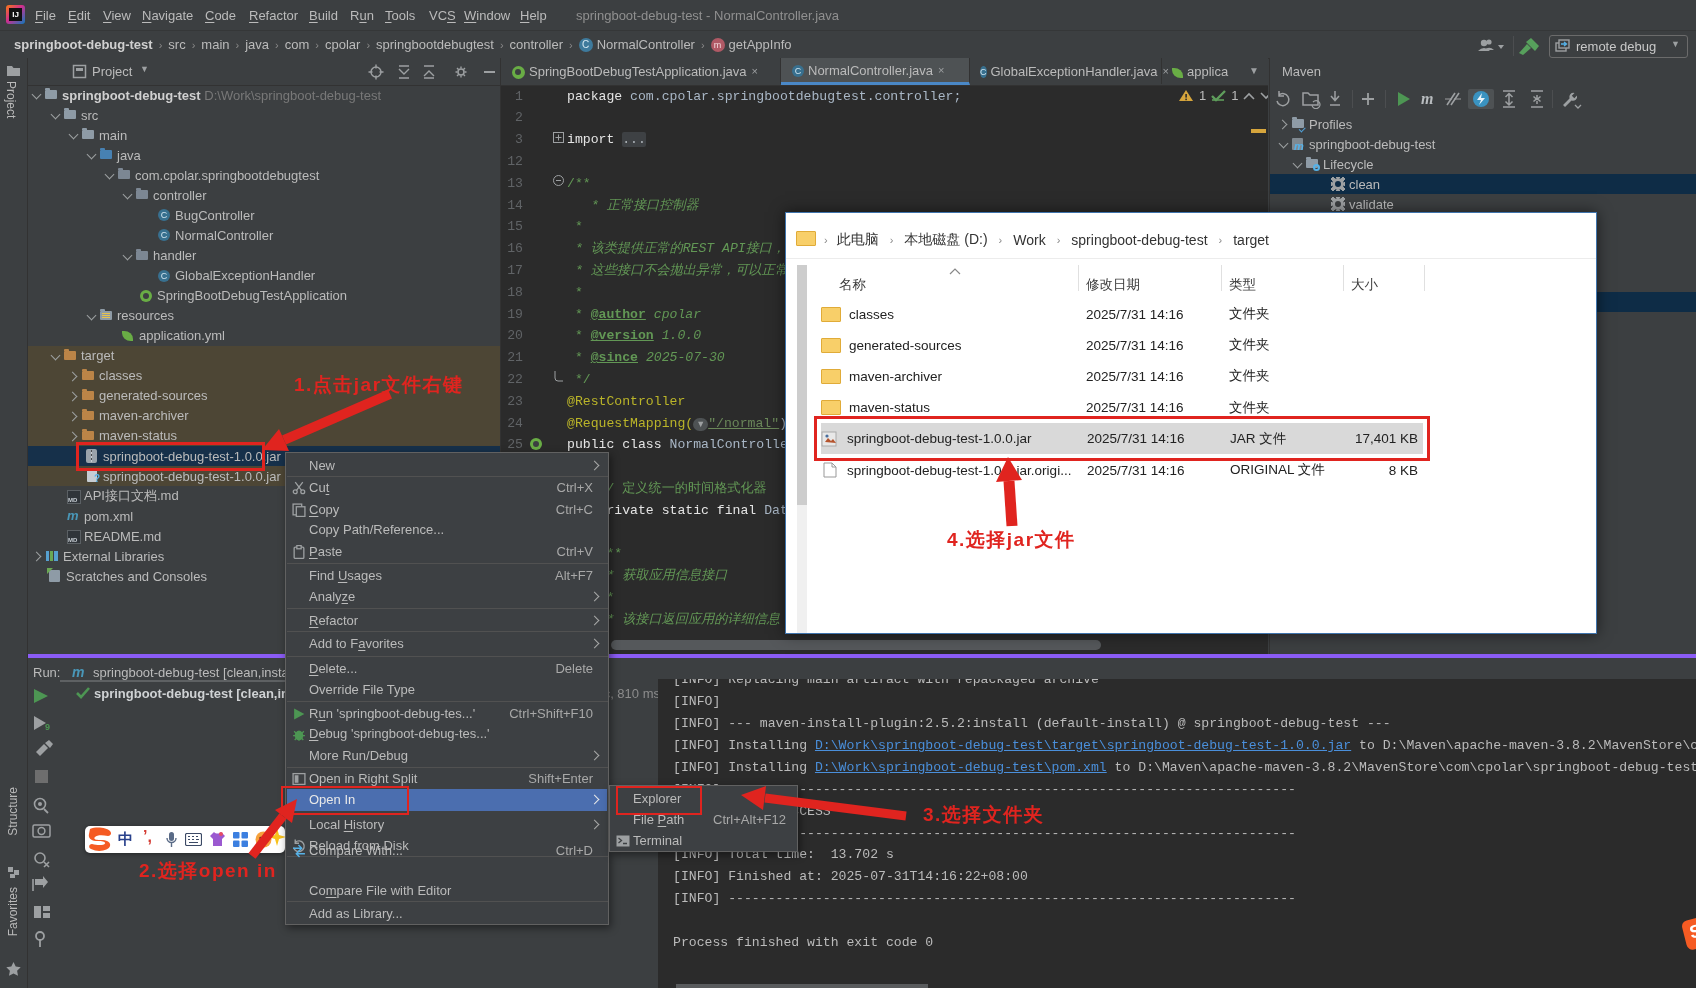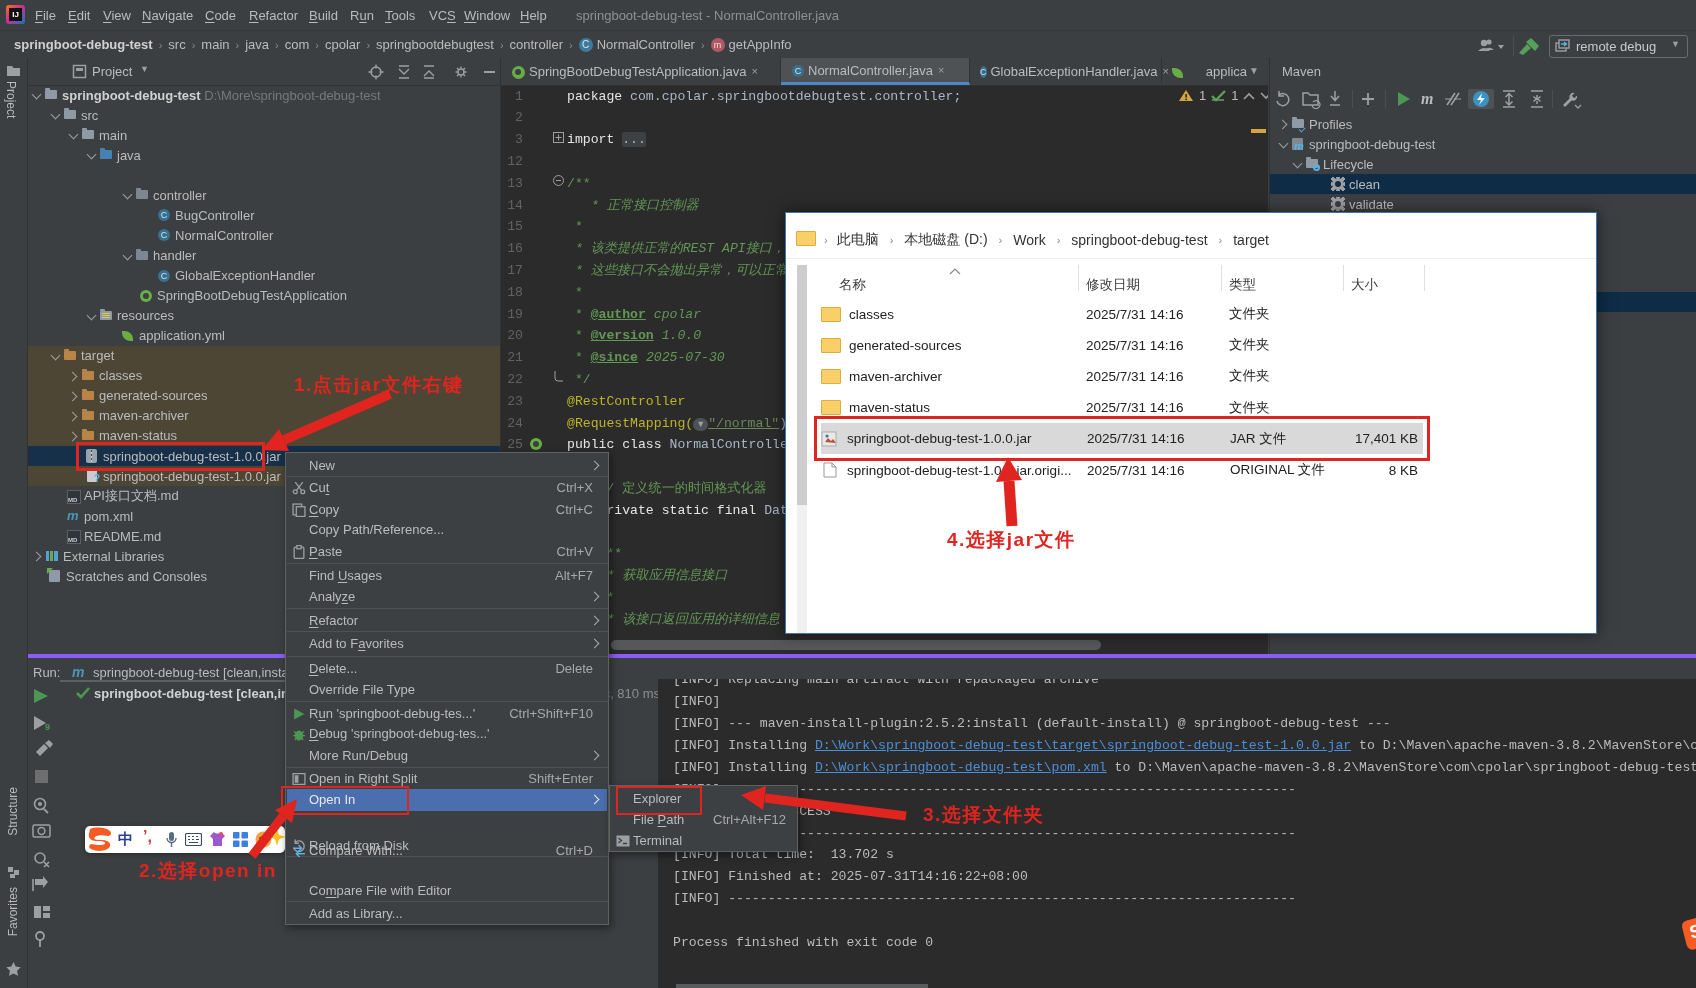--- a/index.html
+++ b/index.html
@@ -186,36 +186,41 @@
 <rect x="116" y="7" width="11" height="2" fill="#9da0a2"></rect>
 </svg>
 </div>
 <div class="abs olive" style="left:0;top:287.7px;width:472px;height:100.3px;"></div>
 <div class="abs navy" style="left:0;top:388px;width:472px;height:20px;"></div>
 <div class="abs olive" style="left:0;top:408px;width:472px;height:20.1px;"></div>
 <div class="trow" style="top:27px;padding-left:2px;"><span class="chev">
           <i></i>
         </span><span class="tic">
           <span class="fold"></span>
-        </span><b style="color:#d0d0d0">springboot-debug-test</b>&nbsp;<span class="dim">D:\More\springboot-debug-test</span></div>
+        </span><b style="color:#d0d0d0">springboot-debug-test</b>&nbsp;<span class="dim">D:\Work\springboot-debug-test</span></div>
 <div class="trow" style="top:47.1px;padding-left:21px;"><span class="chev">
           <i></i>
         </span><span class="tic">
           <span class="fold"></span>
         </span>src</div>
 <div class="trow" style="top:67.2px;padding-left:39px;"><span class="chev">
           <i></i>
         </span><span class="tic">
           <span class="fold"></span>
         </span>main</div>
 <div class="trow" style="top:87.2px;padding-left:57px;"><span class="chev">
           <i></i>
         </span><span class="tic">
           <span class="fold blue"></span>
         </span>java</div>
+<div class="trow" style="top:107.3px;padding-left:75px;"><span class="chev">
+          <i></i>
+        </span><span class="tic">
+          <span class="fold pkg"></span>
+        </span>com.cpolar.springbootdebugtest</div>
 <div class="trow" style="top:127.3px;padding-left:93px;"><span class="chev">
           <i></i>
         </span><span class="tic">
           <span class="fold pkg"></span>
         </span>controller</div>
 <div class="trow" style="top:147.4px;padding-left:115px;"><span class="chev"></span><span class="tic">
           <span class="cls">C</span>
         </span>BugController</div>
 <div class="trow" style="top:167.4px;padding-left:115px;"><span class="chev"></span><span class="tic">
           <span class="cls">C</span>
@@ -298,21 +303,21 @@
 <div class="tab act" style="left:280px;width:168px;">
           <span class="cls" style="position:relative;display:inline-block;">C</span>
           <span style="margin-left:5px;">NormalController.java</span>
           <span class="tx">×</span>
         </div>
 <div class="tab" style="left:468px;width:172px;">
           <span class="cls" style="position:relative;display:inline-block;">C</span>
           <span style="margin-left:5px;">GlobalExceptionHandler.java</span>
           <span class="tx">×</span>
         </div>
-<div class="tab" style="left:660px;width:76px;border-right:none;justify-content:space-between;">
+<div class="tab" style="left:660px;width:76px;border-right:none;">
           <span class="leaf" style="position:relative;display:inline-block;"></span>
           <span style="margin-left:5px;">applica</span>
         </div>
 <span class="abs" style="left:748px;top:7px;color:#9da0a2;font-size:10px;">▼</span>
 </div>
 <div class="eline" style="top:27.6px;padding-left:66px;"><span class="lnum">1</span><span class="kw">package</span> com.cpolar.springbootdebugtest.controller;</div>
 <div class="eline" style="top:49.4px;padding-left:66px;"><span class="lnum">2</span></div>
 <div class="eline" style="top:71.2px;padding-left:66px;"><span class="lnum">3</span><span class="kw">import</span> <span class="foldbox">...</span></div>
 <div class="eline" style="top:93px;padding-left:66px;"><span class="lnum">12</span></div>
 <div class="eline" style="top:114.8px;padding-left:66px;"><span class="lnum">13</span><span class="doc">/**</span></div>
@@ -627,20 +632,24 @@
           <rect x="1" y="1.5" width="11" height="10" fill="none" stroke="#9da0a2" stroke-width="1.2"></rect>
           <rect x="2.5" y="3" width="3.5" height="7" fill="#9da0a2"></rect>
         </svg>
         <span class="lbl">Open in Right Split</span>
         <span class="sc">Shift+Enter</span>
       </div>
 <div class="cmi" style="top:336.3px;background:#4b6eaf;">
         <span class="lbl" style="color:#e8e8e8;">Open In</span>
         <span class="ar" style="border-color:#e8e8e8;"></span>
       </div>
+<div class="cmi" style="top:360.6px;">
+        <span class="lbl">Local <u>H</u>istory</span>
+        <span class="ar"></span>
+      </div>
 <div class="cmi" style="top:381.5px;">
         <svg class="ico" width="13" height="13" viewBox="0 0 13 13">
           <path d="M3 3 a5 5 0 1 1 -1.5 5 M3 0.5 v3.5 h3.5" fill="none" stroke="#9da0a2" stroke-width="1.3"></path>
         </svg>
         <span class="lbl">Reload from Disk</span>
       </div>
 <div class="cmsep" style="top:403.4px;"></div>
 <div class="cmi" style="top:387px;">
         <svg class="ico" width="13" height="13" viewBox="0 0 13 13">
           <path d="M1 4 h8 m-3 -3 l3 3 -3 3" fill="none" stroke="#56b2e8" stroke-width="1.3"></path>

